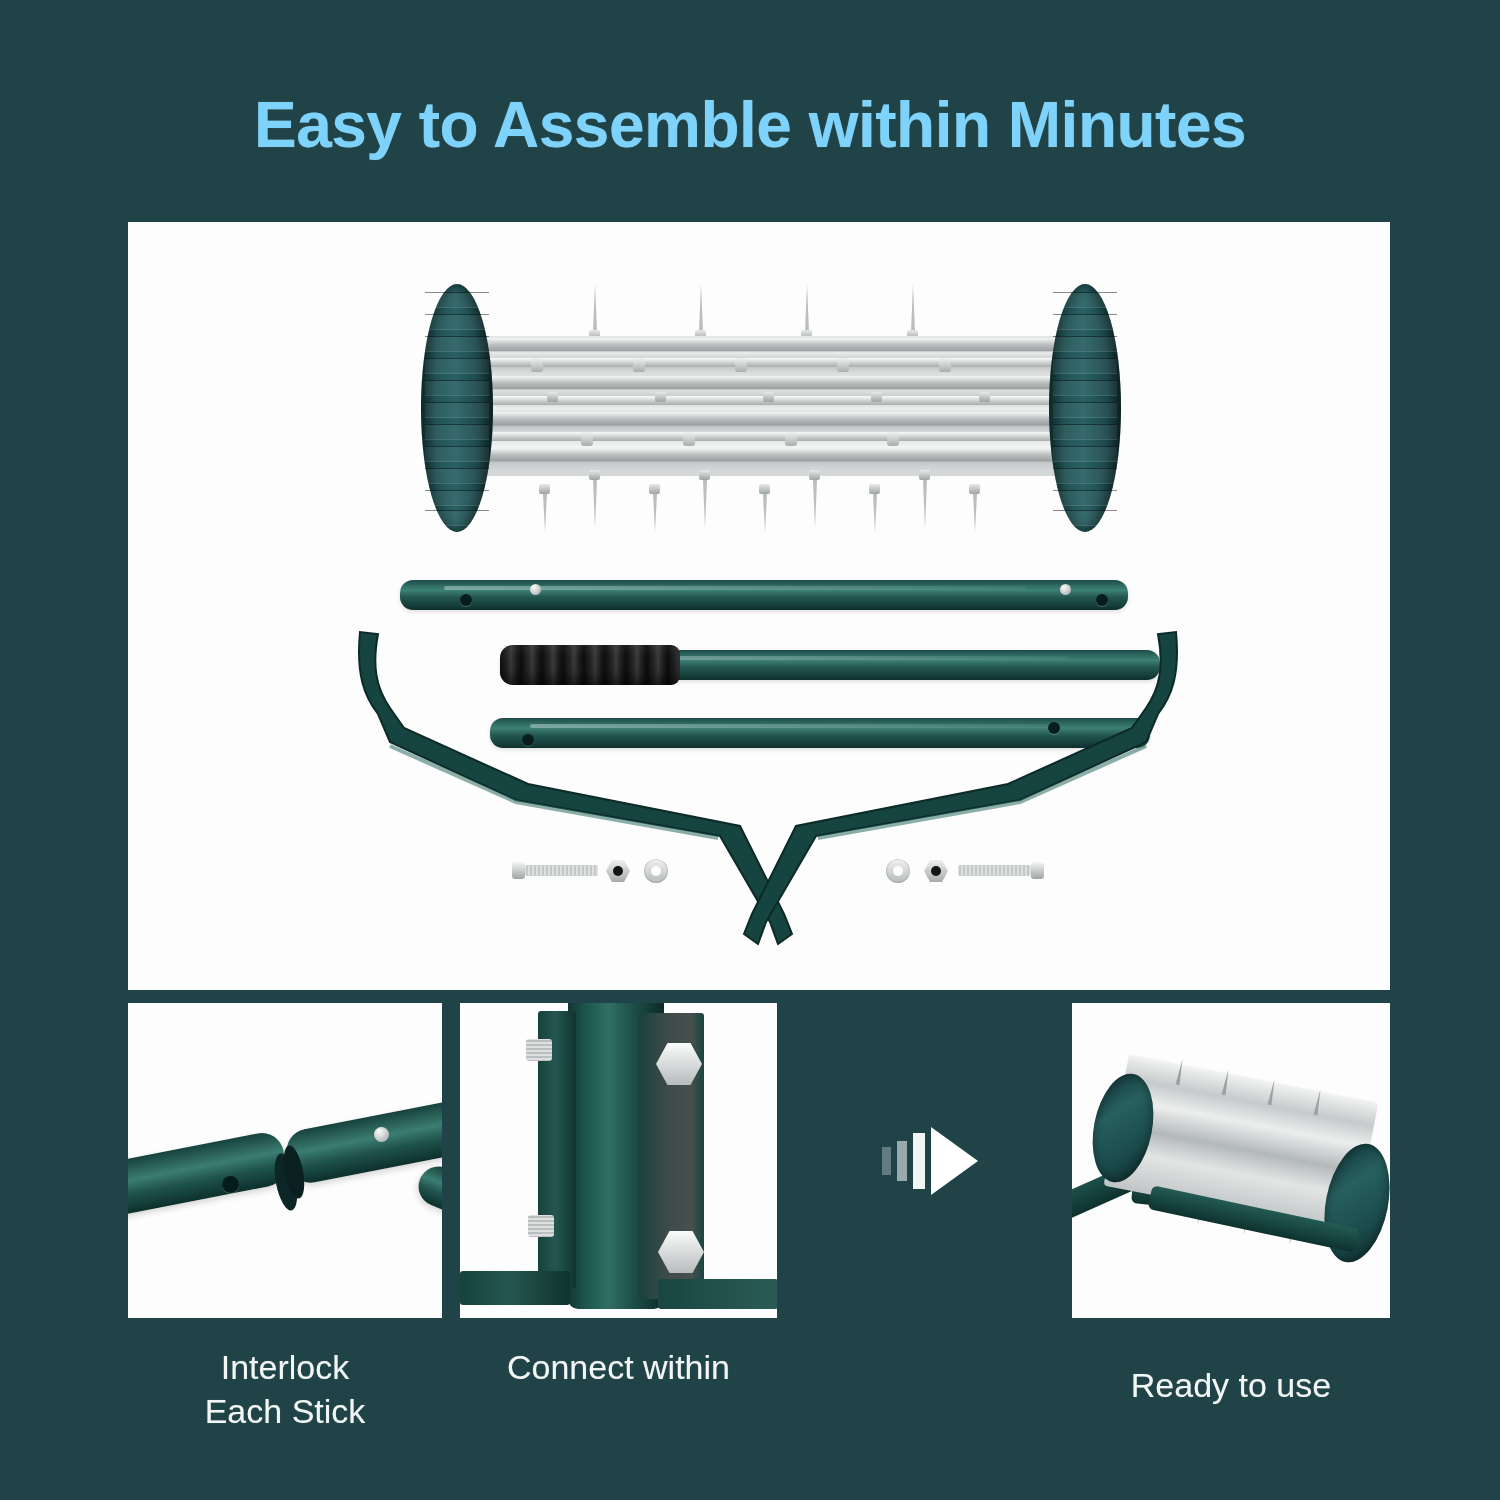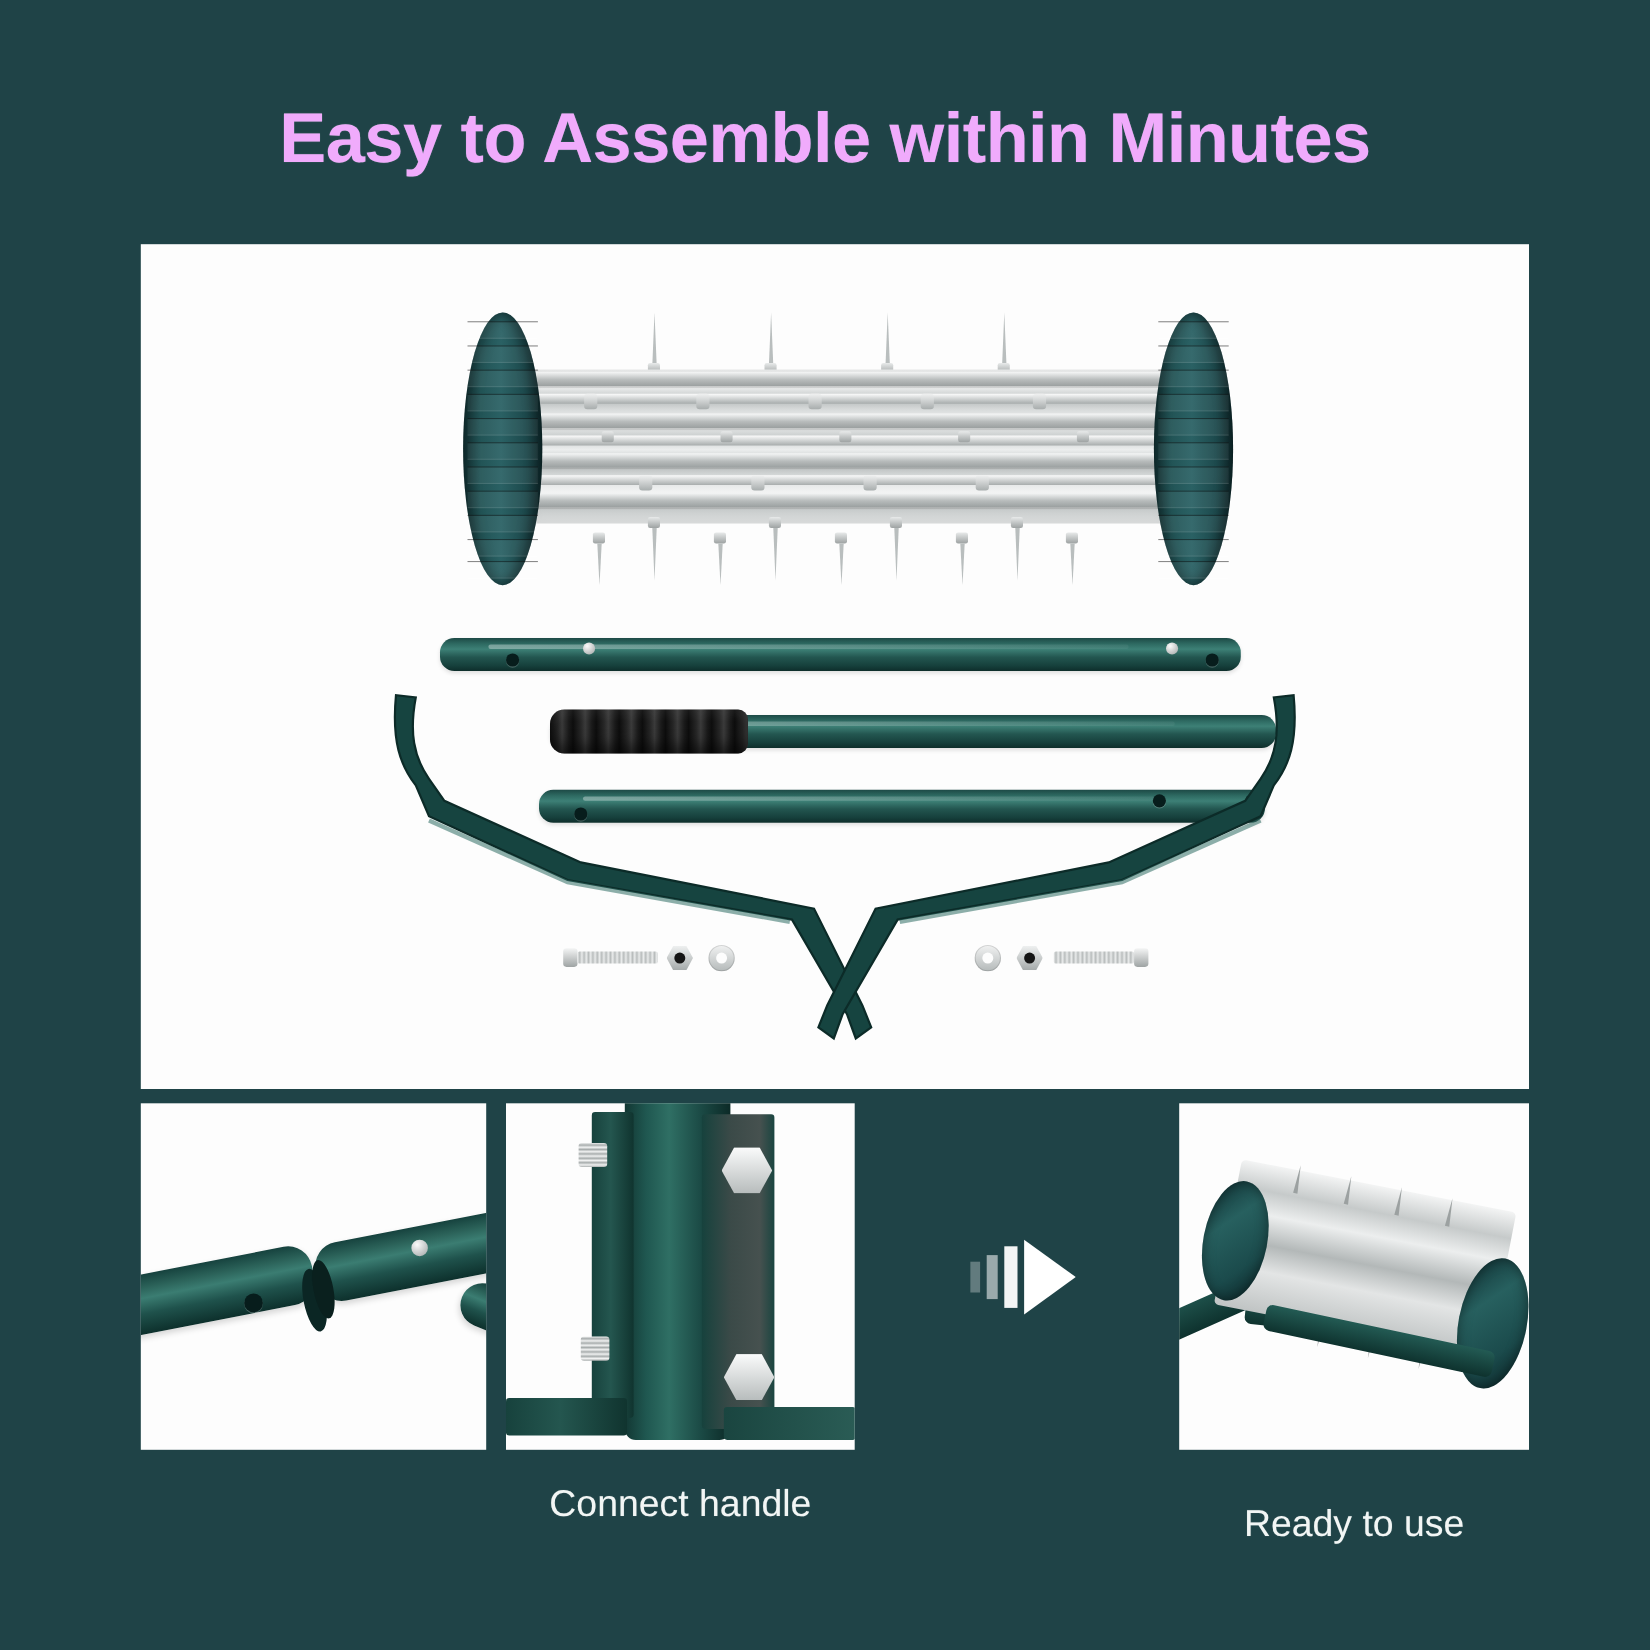--- a/index.html
+++ b/index.html
@@ -21,21 +21,21 @@
     background: #1f4347;
   }
 
   
   .title {
     position: absolute;
     left: 0;
     top: 92px;
     width: 1500px;
     text-align: center;
-    color: #f0abfc;
+    color: #7dd3fc;
     font-size: 64px;
     font-weight: bold;
     letter-spacing: -0.5px;
     font-family: "Liberation Sans", sans-serif;
     line-height: 1.05;
     text-shadow: 0 0 1px rgba(255,255,255,0.35);
   }
 
   
   .panel {
@@ -492,20 +492,24 @@
     <div class="d3-spike" style="left:152px; top:66px; transform:rotate(11deg);"></div>
     <div class="d3-spike" style="left:198px; top:76px; transform:rotate(11deg);"></div>
     <div class="d3-spike" style="left:244px; top:86px; transform:rotate(11deg);"></div>
     <div class="d3-spike" style="left:126px; top:196px; transform:rotate(191deg);"></div>
     <div class="d3-spike" style="left:172px; top:206px; transform:rotate(191deg);"></div>
     <div class="d3-spike" style="left:218px; top:216px; transform:rotate(191deg);"></div>
 
     <div class="d3-arm" style="left:78px; top:182px; width:212px; height:24px; transform:rotate(12deg); transform-origin:left center; background:linear-gradient(180deg,#235b54,#0e322e);"></div>
   </div>
 
+  <div class="caption" id="caption-1">
+    <div>Interlock</div>
+    <div>Each Stick</div>
+  </div>
   <div class="caption" id="caption-2">
-    <div>Connect handle</div>
+    <div>Connect within</div>
   </div>
   <div class="caption" id="caption-3">
     <div>Ready to use</div>
   </div>
 
 </div>
 
 </body></html>

